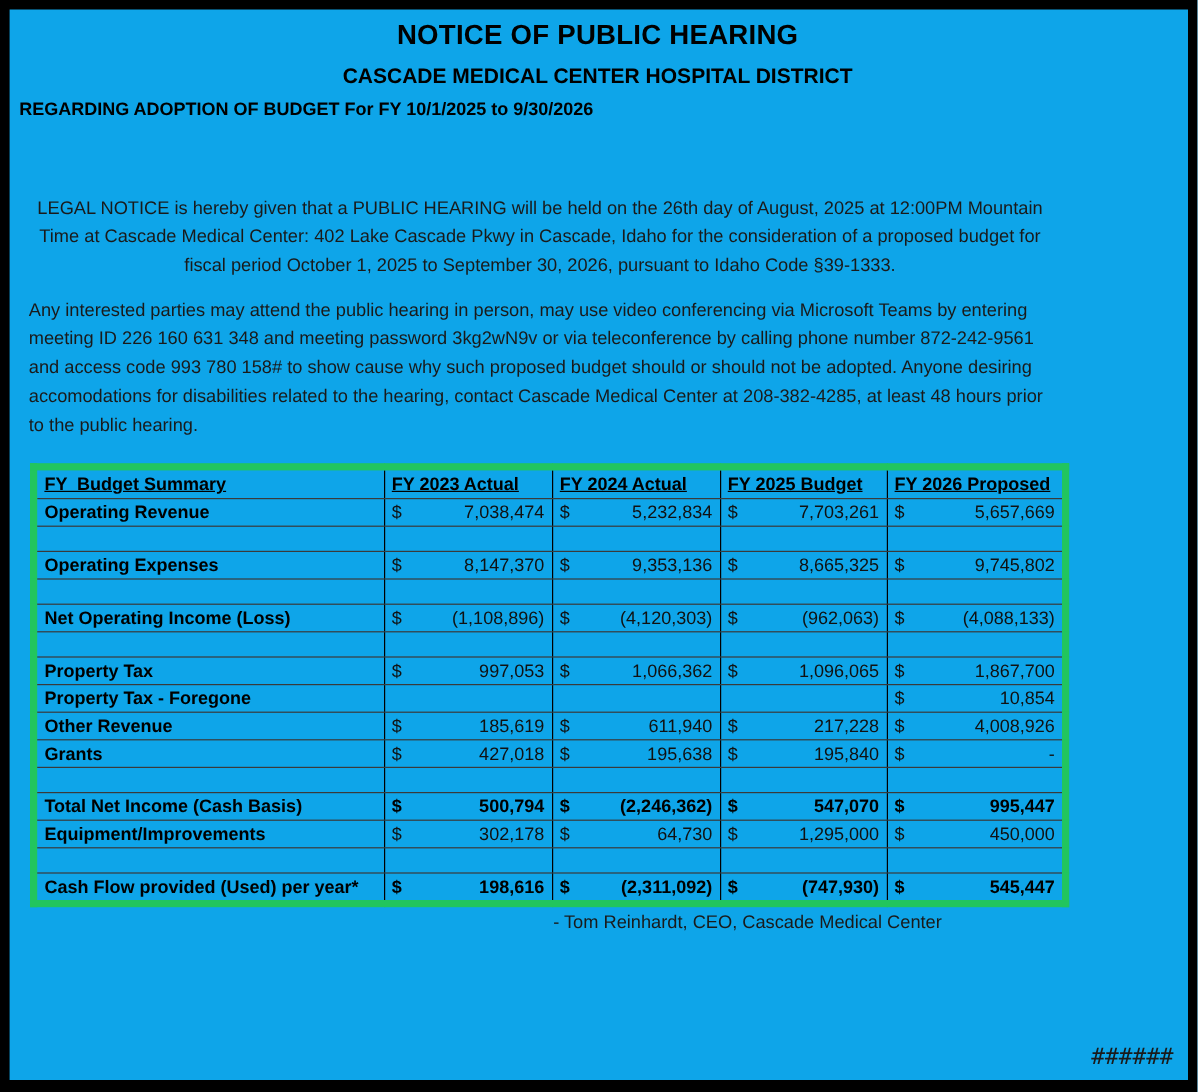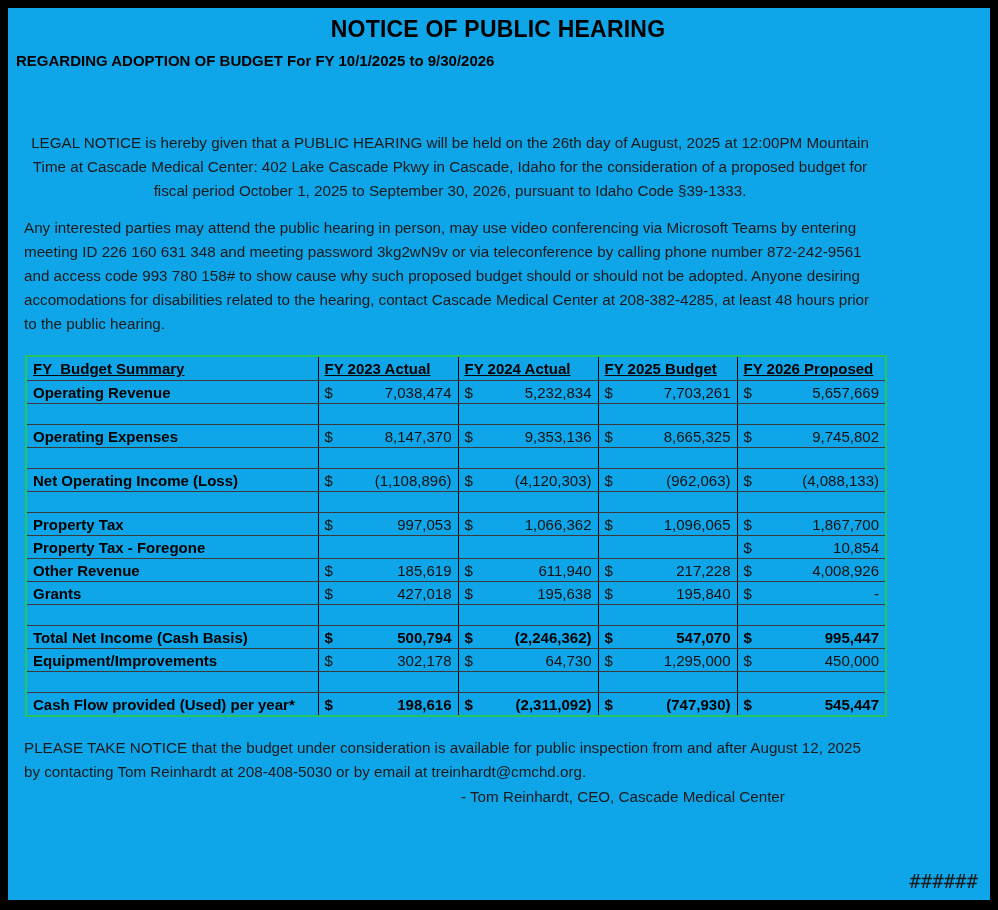--- a/index.html
+++ b/index.html
@@ -53,21 +53,21 @@
   .para-3 { margin-top: 19px; }
 
   
   table.budget {
     border-collapse: collapse;
     margin: 19px 0 0 9px;
     width: 860px;
     table-layout: fixed;
     font-size: 15px;
   }
-  table.budget { border: 2px solid #22c55e; }
+  table.budget { border: 6px solid #22c55e; }
   col.c-label { width: 292px; }
   col.c-fy23  { width: 140px; }
   col.c-fy24  { width: 140px; }
   col.c-fy25  { width: 139px; }
   col.c-fy26  { width: 149px; }
   table.budget th, table.budget td {
     border-left: 1.5px solid #000;
     border-right: 1.5px solid #000;
     border-top: 1px solid #3a3a3a;
     border-bottom: 1px solid #3a3a3a;
@@ -116,20 +116,21 @@
     font-size: 19px;
     color: #1a1a1a;
   }
 </style>
 </head>
 <body>
 
 <div class="page">
   <div class="inner">
     <h1 class="title">NOTICE OF PUBLIC HEARING</h1>
+    <h2 class="subtitle">CASCADE MEDICAL CENTER HOSPITAL DISTRICT</h2>
     <h3 class="subheading">REGARDING ADOPTION OF BUDGET For FY 10/1/2025 to 9/30/2026</h3>
 
     <p class="para para-1">LEGAL NOTICE is hereby given that a PUBLIC HEARING will be held on the 26th day of August, 2025 at 12:00PM Mountain Time at Cascade Medical Center: 402 Lake Cascade Pkwy in Cascade, Idaho for the consideration of a proposed budget for fiscal period October 1, 2025 to September 30, 2026, pursuant to Idaho Code §39-1333.</p>
     <p class="para para-2">Any interested parties may attend the public hearing in person, may use video conferencing via Microsoft Teams by entering meeting ID 226 160 631 348 and meeting password 3kg2wN9v or via teleconference by calling phone number 872-242-9561 and access code 993 780 158#  to show cause why such proposed budget should or should not be adopted. Anyone desiring accomodations for disabilities related to the hearing, contact Cascade Medical Center at 208-382-4285, at least 48 hours prior to the public hearing.</p>
 
     <table class="budget">
       <colgroup>
         <col class="c-label">
           <col class="c-fy23">
           <col class="c-fy24">
@@ -432,17 +433,16 @@
             <td class="money">
               <div class="cellflex">
                 <span class="dollar">$</span>
                 <span class="val">545,447</span>
               </div>
             </td>
           </tr>
         </tbody>
     </table>
 
-    <p class="para para-3">PLEASE TAKE NOTICE that the budget under consideration is available for public inspection from and after August 12, 2025 by contacting Tom Reinhardt at 208-408-5030 or by email at treinhardt@cmchd.org.</p>
     <p class="signature">- Tom Reinhardt, CEO, Cascade Medical Center</p>
   </div>
   <div class="hashes">######</div>
 </div>
 
 </body></html>

